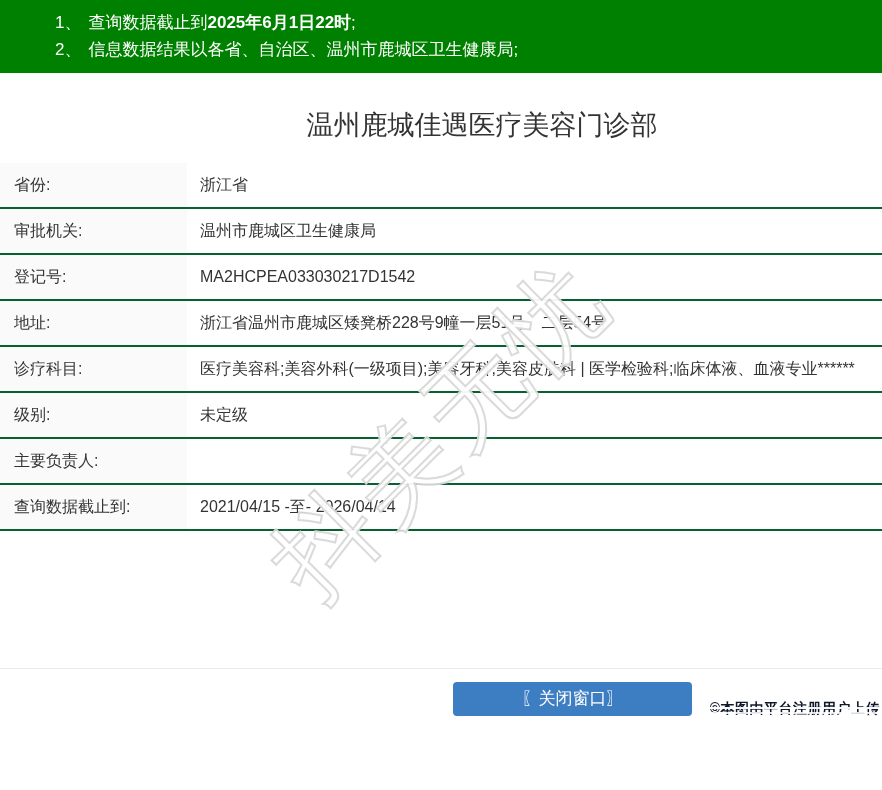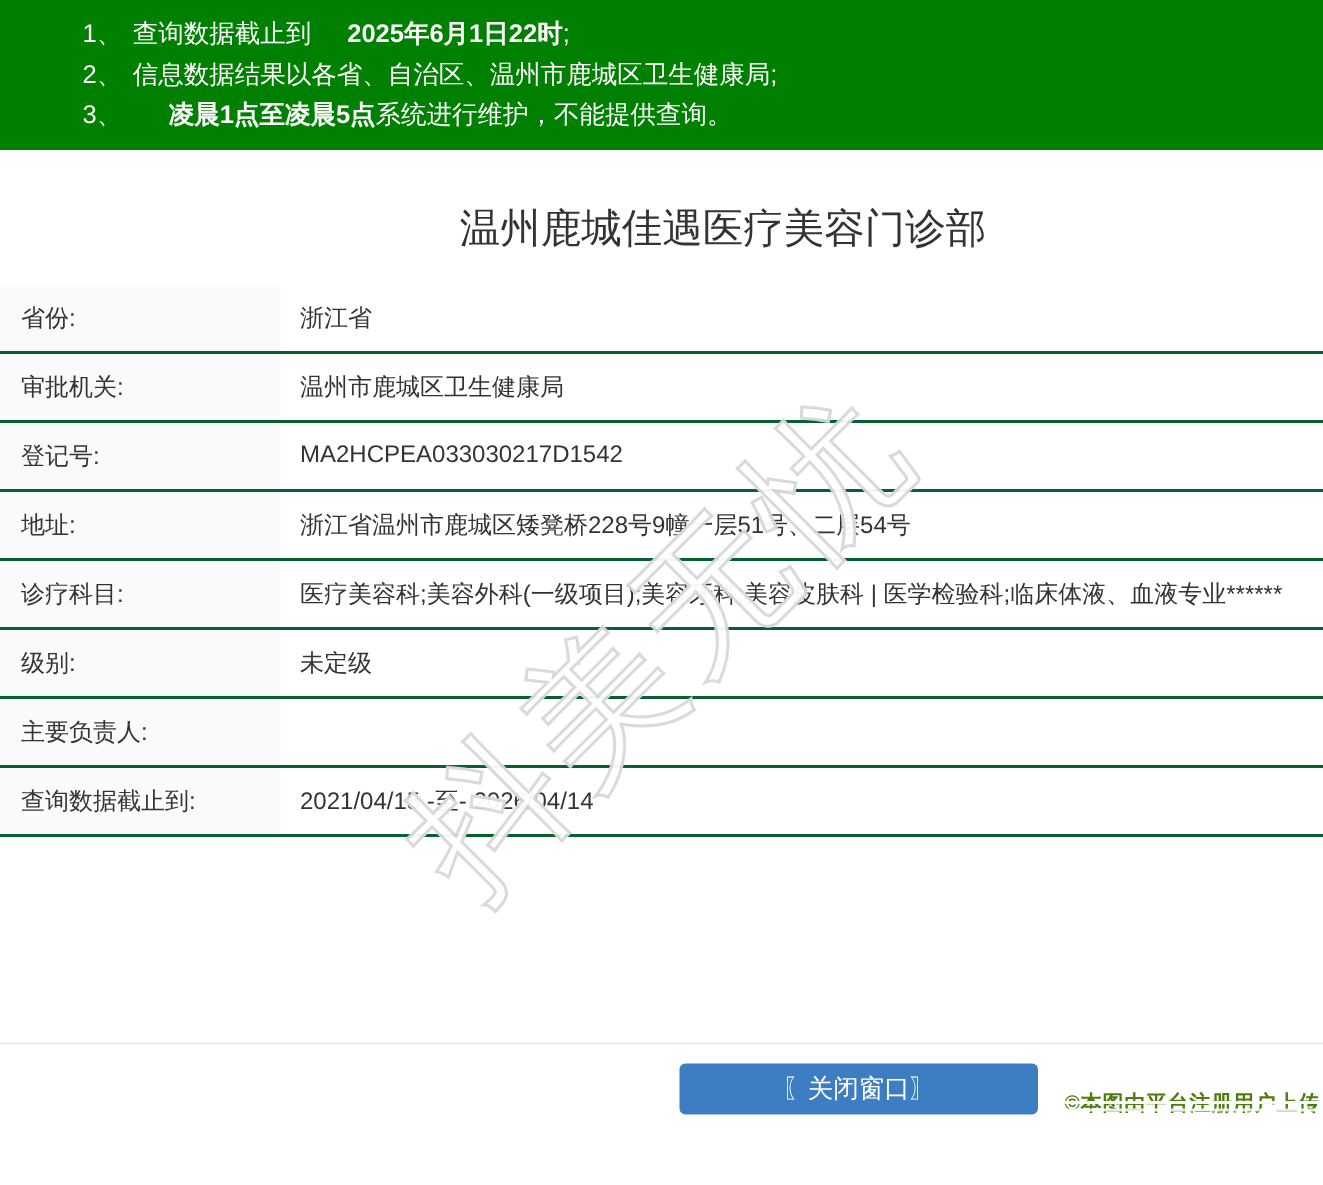--- a/index.html
+++ b/index.html
@@ -9,21 +9,21 @@
     font-family:"Liberation Sans","DejaVu Sans",sans-serif;
   }
   
   .banner{
     background:#008000;color:#ffffff;
     padding:9px 10px 10px 55px;
     font-size:17px;
   }
   .notice-line{line-height:27px;white-space:nowrap;}
   .notice-line .num{margin-right:7px;}
-  .notice-line .bold{font-weight:bold;padding-left:24px;}
+  .notice-line .bold{font-weight:bold;}
   
   .title{
     margin:32px 0 0 0;height:40px;line-height:40px;
     text-align:center;font-size:27px;font-weight:400;color:#333;
     position:relative;left:41px;
   }
   
   .info-table{margin-top:18px;width:882px;}
   .info-row{
     display:flex;align-items:stretch;height:46px;
@@ -54,36 +54,35 @@
   .close-btn{
     position:absolute;left:405px;top:13px;width:239px;height:34px;
     background:#3d7ec2;color:#ffffff;font-size:17px;line-height:34px;
     border:none;border-radius:4px;cursor:pointer;text-align:center;
     font-family:"Liberation Sans","DejaVu Sans",sans-serif;
     padding:0;
     margin-left:48px;
   }
   .copyright{
     position:absolute;right:2px;bottom:5px;
-    font-size:14px;font-weight:bold;color:#4d7c0f;
+    font-size:14px;font-weight:bold;color:#0f172a;
     letter-spacing:0.5px;
   }
   .copyright::after{
     content:"";position:absolute;left:0;right:0;top:7px;height:2px;
     background:rgba(255,255,255,.95);
     box-shadow:0 5px 0 rgba(255,255,255,.85);
   }
 </style>
 </head>
 <body>
 
 <div class="banner">
   <div class="notice-line"><span class="num">1、</span><span>查询数据截止到</span><span class="bold">2025年6月1日22时</span><span>;</span></div>
   <div class="notice-line"><span class="num">2、</span><span>信息数据结果以各省、自治区、温州市鹿城区卫生健康局;</span><span class="bold"></span><span></span></div>
-  <div class="notice-line"><span class="num">3、</span><span></span><span class="bold">凌晨1点至凌晨5点</span><span>系统进行维护，不能提供查询。</span></div>
 </div>
 
 <h1 class="title">温州鹿城佳遇医疗美容门诊部</h1>
 
 <div class="info-table">
   <div class="info-row">
     <div class="cell label">省份:</div>
     <div class="cell value">浙江省</div>
   </div>
   <div class="info-row">

